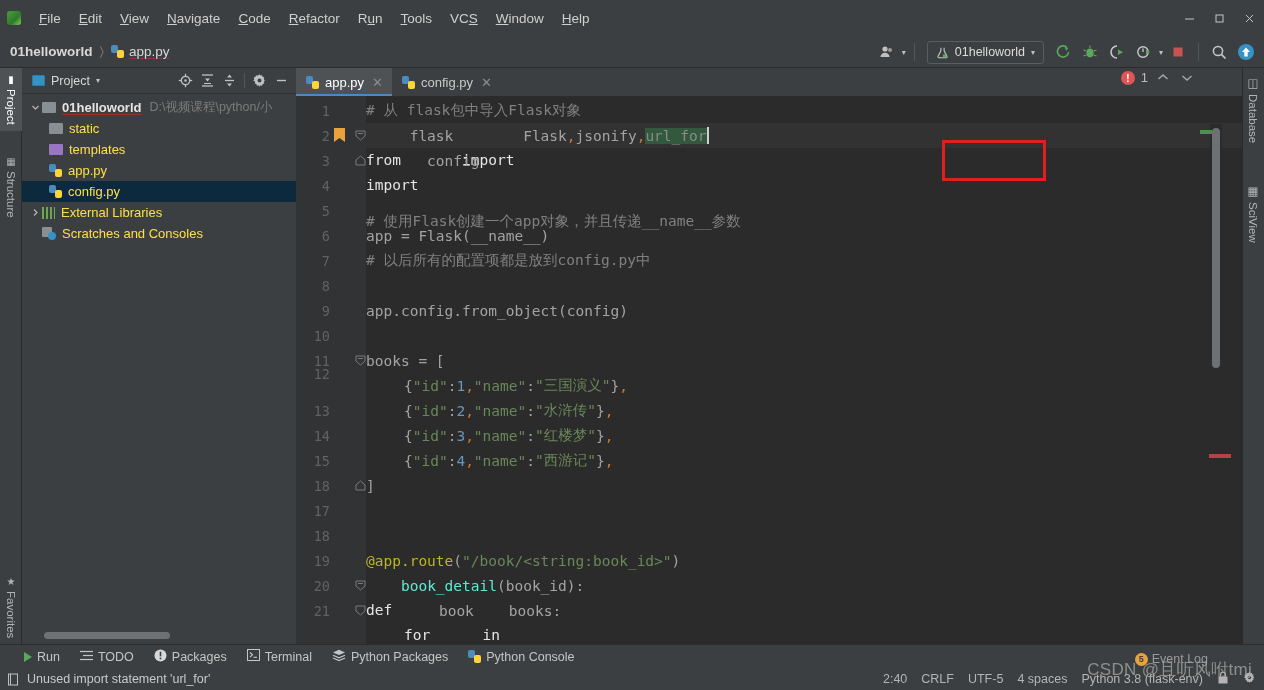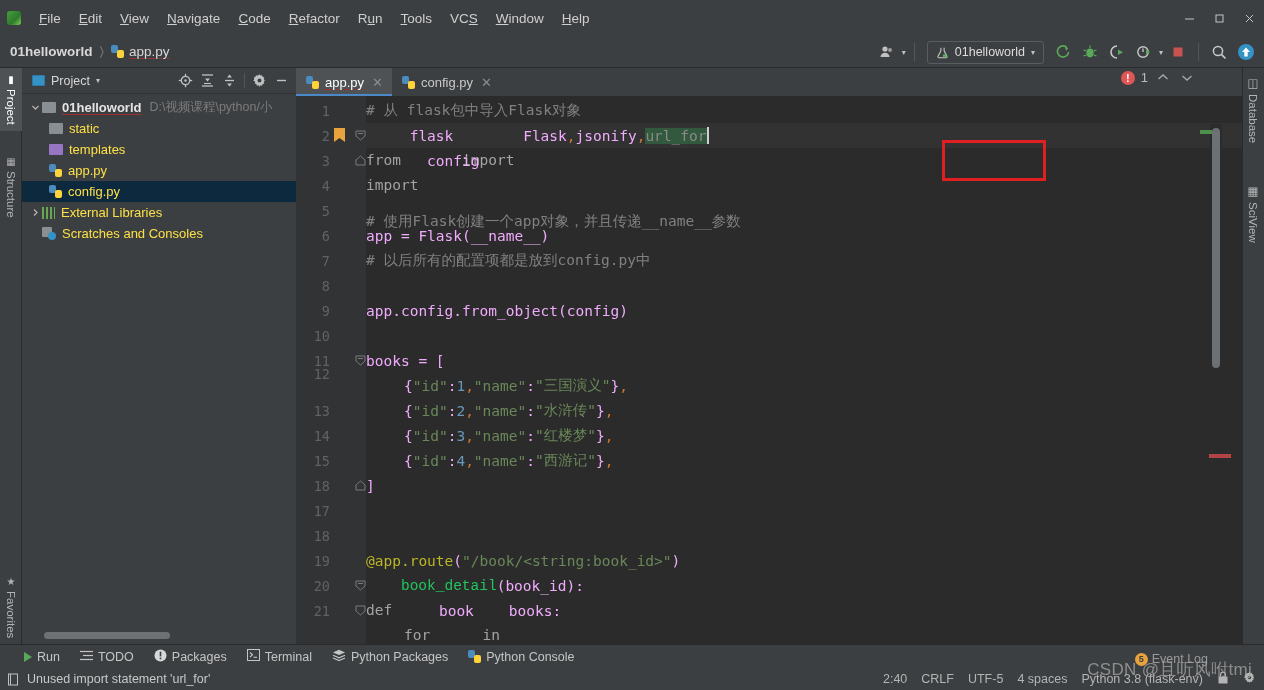--- a/index.html
+++ b/index.html
@@ -230,27 +230,27 @@
   .code-lines {
     position: absolute; left: 70px; top: 0; width: 876px; height: 552px;
   }
   .cl {
     position: absolute; left: 0; height: 25px; display: flex; align-items: center;
     font-family: "DejaVu Sans Mono", "Liberation Mono", monospace;
     font-size: 14.5px; white-space: pre; color: #a9b7c6;
     padding-left: 0px;
   }
   .cl.cur { background: #323232; width: 876px; }
-  .kw  { color: #a3a3a3; margin-top: 48px; }
+  .kw  { color: #e5e5e5; margin-top: 48px; }
   .str { color: #6a8759; }
   .num { color: #6897bb; }
   .cmt { color: #808080; }
-  .fn  { color: #22c55e; font-family: Liberation Mono, monospace; }
+  .fn  { color: #5eead4; }
   .dec { color: #bbb529; }
-  .txt { color: #f0abfc; }
+  .txt { color: #a3a3a3; }
   .punct { color: #cc7832; }
   .sel-green { background: #32593d; color: #8a8a8a; }
   .caret-bar {
     display: inline-block; width: 2px; height: 17px; background: #d0d0d0;
     vertical-align: middle; margin-left: 0px;
   }
   .redbox {
     position: absolute; left: 646px; top: 44px; width: 104px; height: 41px;
     border: 3px solid #e02020; pointer-events: none; z-index: 30;
   }

